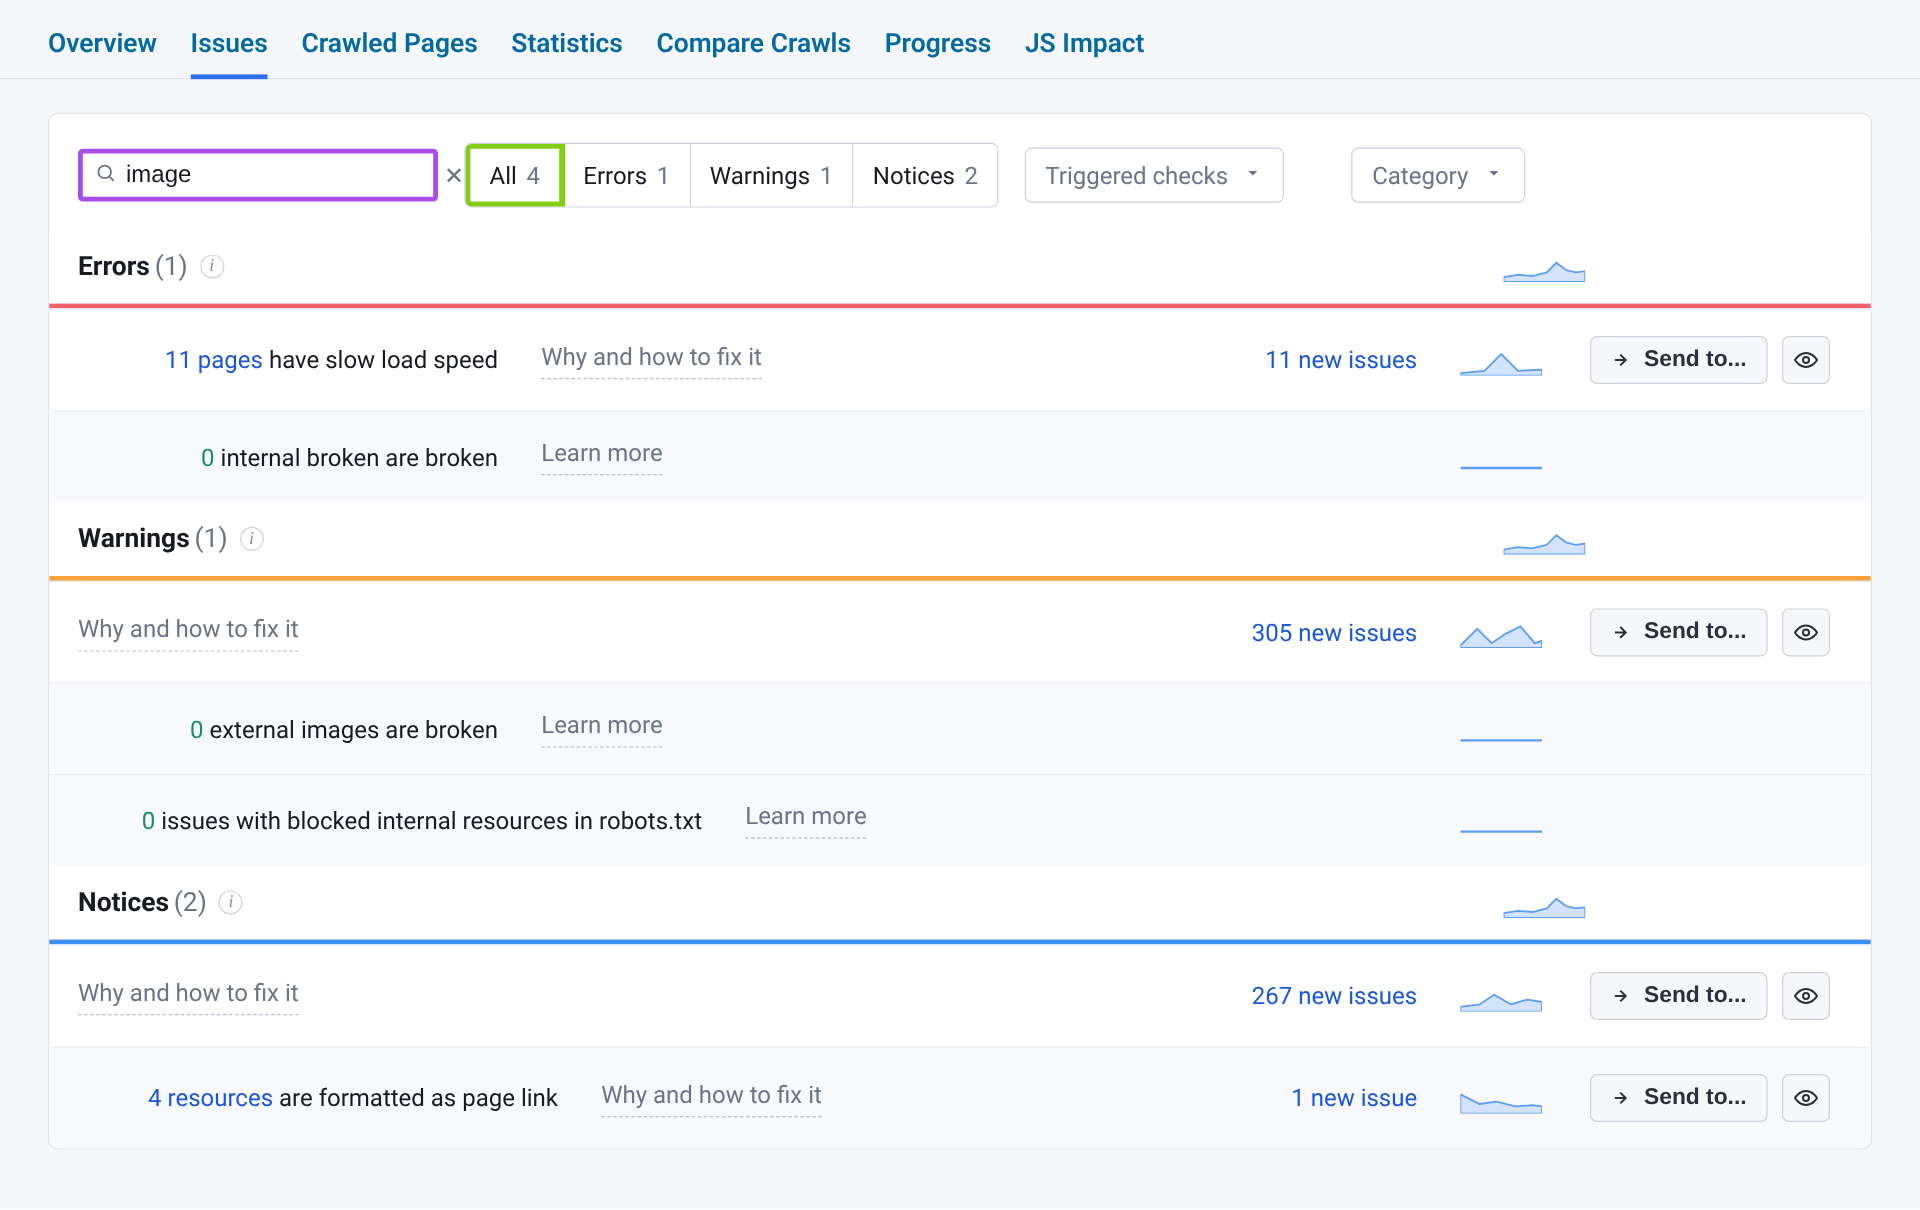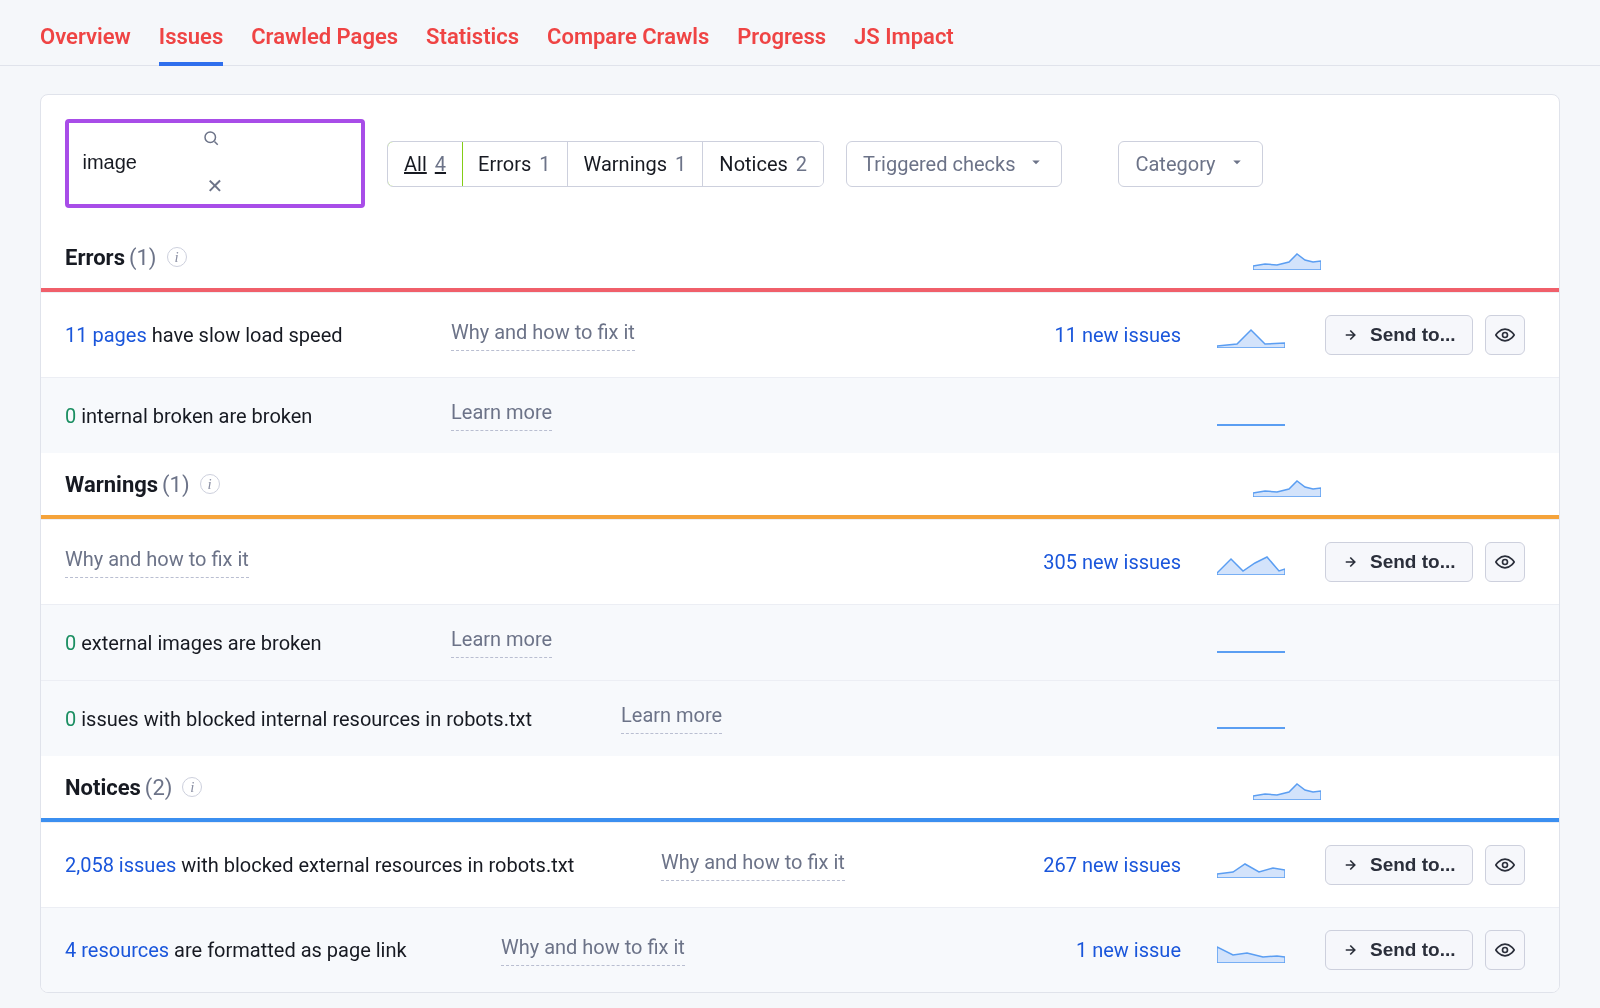--- a/index.html
+++ b/index.html
@@ -12,21 +12,21 @@
   .tabs {
     display: flex;
     gap: 28px;
     padding: 18px 40px 0 40px;
     border-bottom: 1px solid #e0e3eb;
     background: #f5f7fa;
   }
   .tab {
     font-size: 22px;
     font-weight: 600;
-    color: #ef4444;
+    color: #0369a1;
     padding: 6px 0 16px 0;
     cursor: pointer;
     position: relative;
   }
   .tab.active::after {
     content: "";
     position: absolute;
     left: 0; right: 0; bottom: -1px;
     height: 4px;
     background: #2f6fed;
@@ -46,21 +46,20 @@
     flex-wrap: wrap;
   }
   .search-wrap {
     display: flex;
     align-items: center;
     border: 4px solid #a84de8;
     background: #fff;
     border-radius: 4px;
     padding: 6px 10px;
     width: 300px;
-    flex-direction: column;
   }
   .search-wrap .si { color: #6c7388; margin-right: 8px; }
   .search-wrap input {
     flex: 1;
     border: none;
     outline: none;
     font-size: 20px;
     color: #171a22;
     background: transparent;
   }
@@ -76,26 +75,25 @@
     font-size: 20px;
     border-right: 1px solid #cdd0dd;
     background: #fff;
     cursor: pointer;
     display: flex;
     gap: 8px;
     align-items: center;
   }
   .filter-seg .segbtn:last-child { border-right: none; }
   .filter-seg .segbtn.active {
-    border: 1px solid #84cc16;
+    border: 5px solid #84cc16;
     margin: -1px;
     border-radius: 6px 0 0 6px;
     z-index: 1;
     position: relative;
-    text-decoration: underline;
   }
   .segbtn .cnt { color: #6c7388; }
   .dd {
     border: 1px solid #cdd0dd;
     border-radius: 6px;
     padding: 10px 16px;
     background: #fff;
     color: #6c7388;
     font-size: 20px;
     display: inline-flex;
@@ -143,21 +141,21 @@
   .rule-notices { height: 4px; background: #3b8ff0; }
   .row {
     display: flex;
     align-items: center;
     padding: 22px 24px;
     border-top: 1px solid #eceef4;
     gap: 36px;
     font-size: 20px;
   }
   .row.alt { background: #f7f9fc; }
-  .row .col-main { flex: 0 0 auto; min-width: 350px; }
+  .row .col-main { flex: 0 0 auto; min-width: 350px; text-align: right; }
   .row .link-count { color: #1a56db; cursor: pointer; }
   .row .zero { color: #1a8e61; }
   .row .desc { color: #171a22; }
   .row .fix {
     color: #6c7388;
     border-bottom: 1px dashed #b9bed1;
     cursor: pointer;
     padding-bottom: 6px;
   }
   .row .new-issues {
@@ -393,23 +391,20 @@
     <div class="spark-col">
       <svg class="spark" viewBox="0 0 68 26">
           <path class="sparkline-area" d="M0 22 L12 20 L24 21 L36 18 L44 10 L52 16 L60 18 L68 17 L68 26 L0 26 Z"></path>
         </svg>
     </div>
     <div class="actions-spacer"></div>
   </div>
   <div class="rule-notices"></div>
 
   <div class="row">
-    <span class="col-main" style="min-width:560px;">
-      <span class="link-count">2,058 issues</span><span class="desc"> with blocked external resources in robots.txt</span>
-    </span>
     <span class="fix">Why and how to fix it</span>
     <span class="new-issues">267 new issues</span>
     <div class="spark-cell">
       <svg class="spark" viewBox="0 0 68 26">
           <path class="sparkline-area" d="M0 22 L16 20 L28 12 L42 20 L56 16 L68 18 L68 26 L0 26 Z"></path>
         </svg>
     </div>
     <div class="actions">
       <button class="sendto">
         <svg class="icon" viewBox="0 0 24 24" fill="none" stroke="#2b2f3b" stroke-width="2.2">

